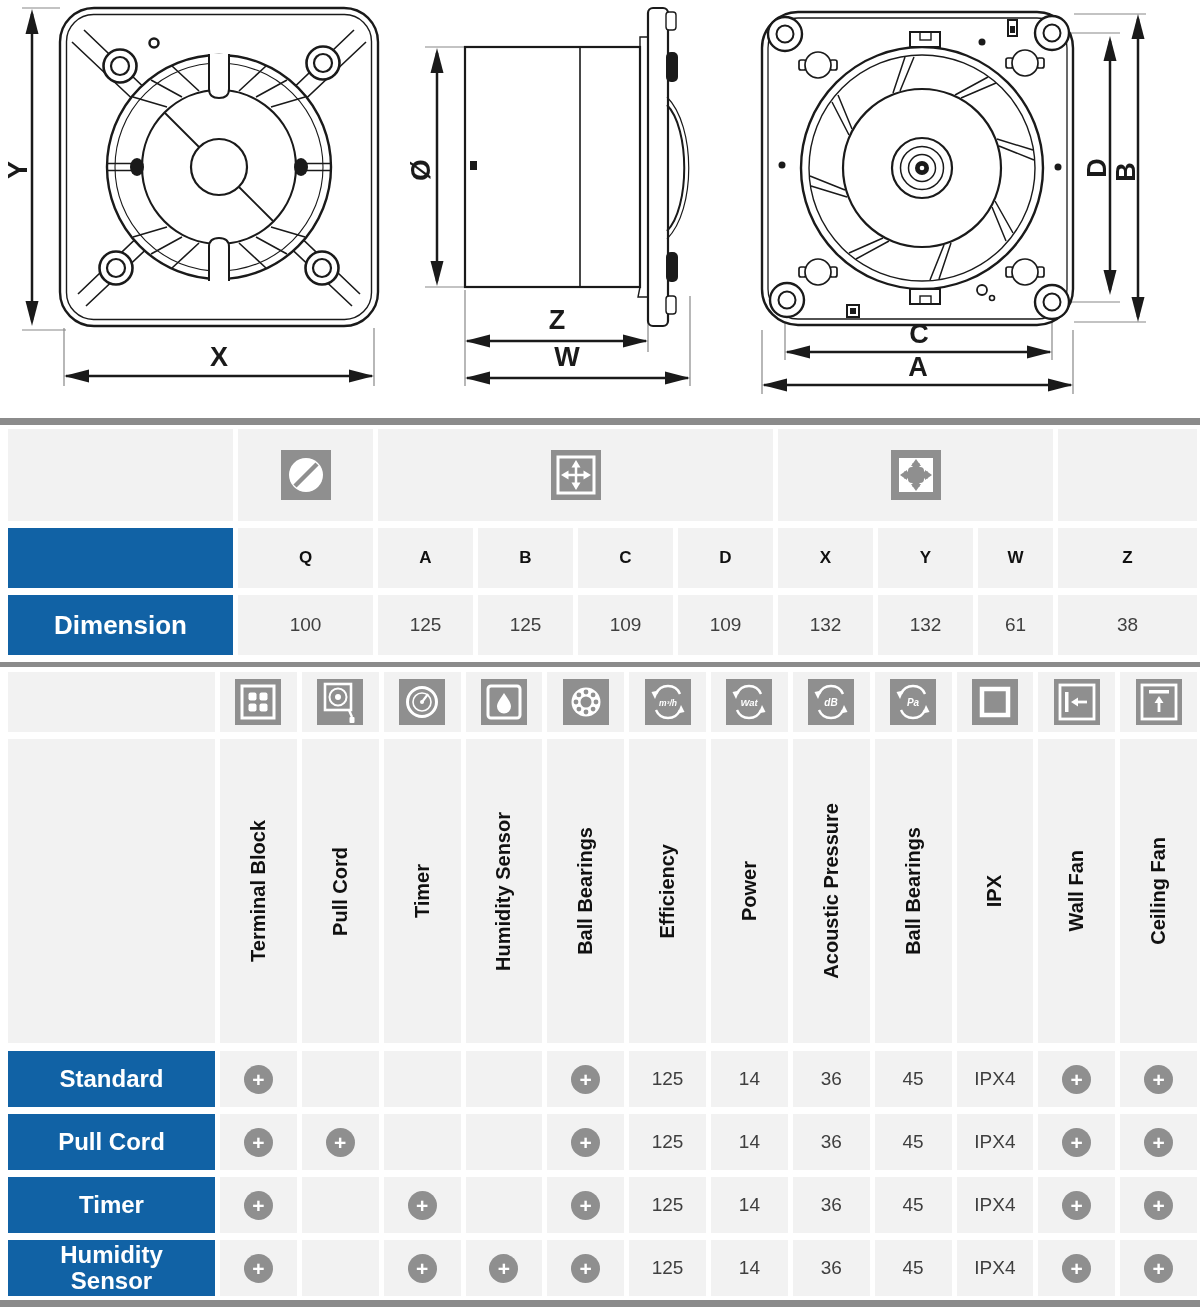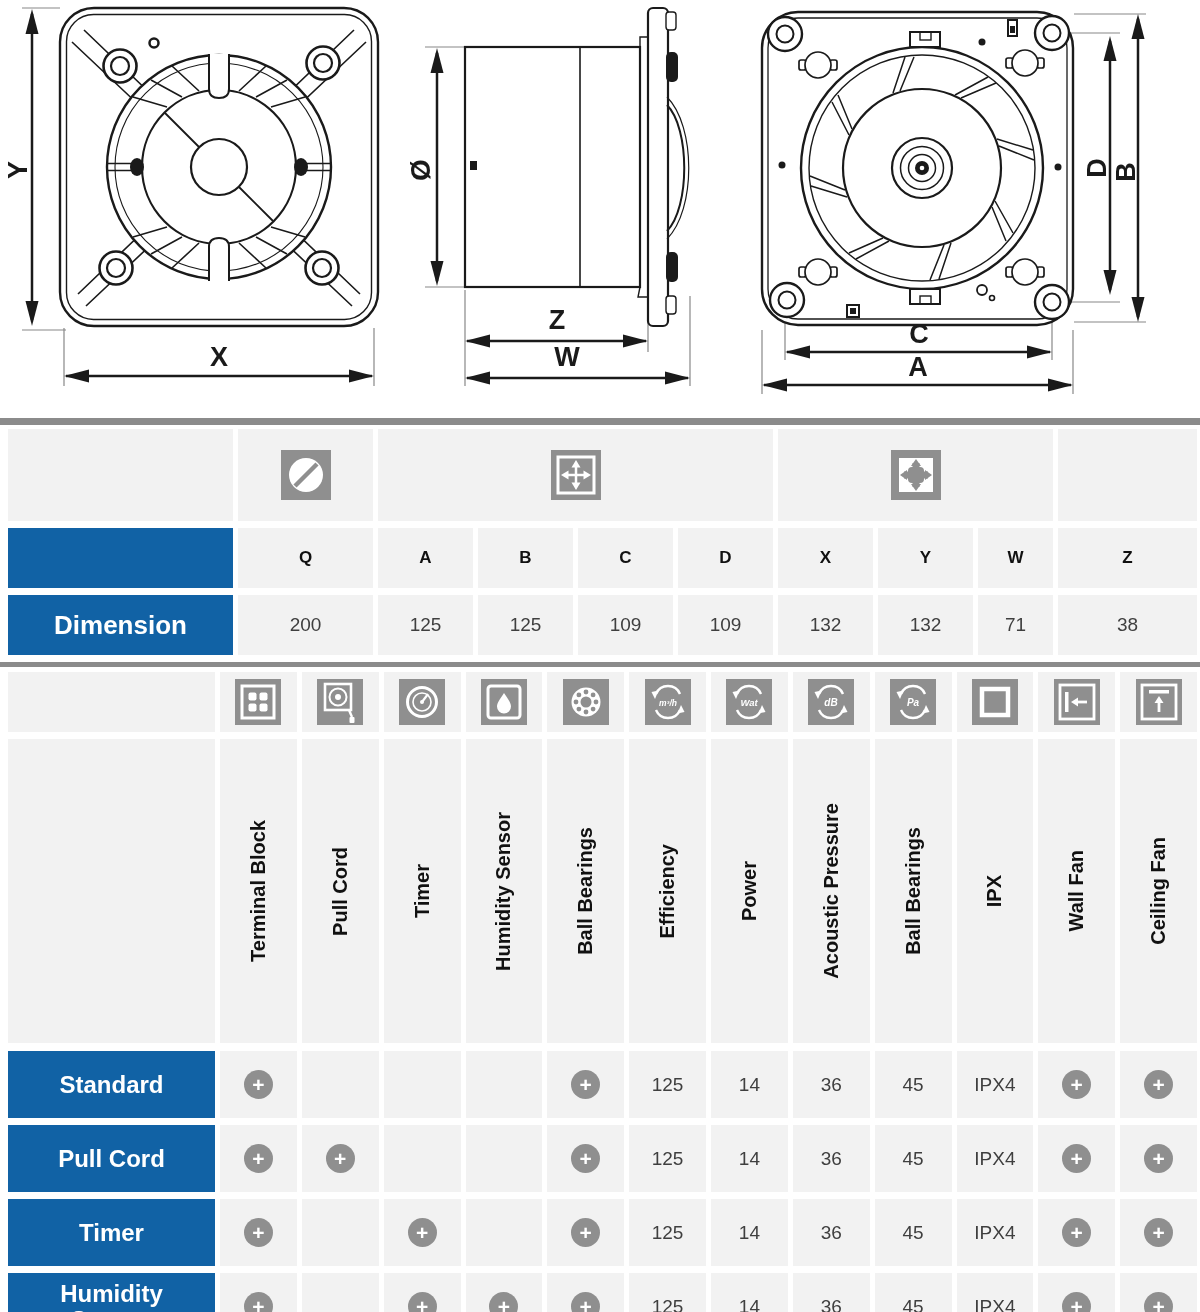--- a/index.html
+++ b/index.html
@@ -11,21 +11,21 @@
   .bar.thin{height:5px;}
   .tables{margin-left:8px;width:1189px;}
   .grid{display:grid;gap:5px;margin-bottom:7px;}
   .dim-grid{grid-template-columns:225px 135px 95px 95px 95px 95px 95px 95px 75px 139px;}
   .feat-grid{grid-template-columns:207px repeat(12,1fr);}
   .cell{background:#f2f2f2;display:flex;align-items:center;justify-content:center;box-sizing:border-box;}
   .dimicons .cell{height:92px;}
   .dimhead .cell,.dimvals .cell{height:60px;}
   .featicons .cell{height:60px;font-style:italic;}
   .feathead .cell{height:304px;}
-  .featrow .cell{height:67px;}
+  .featrow .cell{height:56px;}
   .span4{grid-column:span 4;}
   .span3{grid-column:span 3;}
   .blue{background:#1162A5;color:#fff;font-weight:bold;}
   .dim-letter{font-weight:bold;font-size:17px;color:#111;}
   .dim-value{font-size:19px;color:#3f3f3f;}
   .feat-cell{font-size:19px;color:#3f3f3f;}
   .dim-label{font-size:26px;}
   .row-label{font-size:24px;text-align:center;line-height:1.08;}
   .row-label span{display:inline-block;max-width:150px;}
   .rot{writing-mode:vertical-rl;transform:rotate(180deg);font-weight:bold;font-size:20px;color:#111;white-space:nowrap;}
@@ -246,28 +246,28 @@
       <div class="cell dim-letter">C</div>
       <div class="cell dim-letter">D</div>
       <div class="cell dim-letter">X</div>
       <div class="cell dim-letter">Y</div>
       <div class="cell dim-letter">W</div>
       <div class="cell dim-letter">Z</div>
     </div>
 
   <div class="grid dim-grid dimvals">
     <div class="cell blue dim-label">Dimension</div>
-  <div class="cell dim-value">200</div>
+  <div class="cell dim-value">100</div>
       <div class="cell dim-value">125</div>
       <div class="cell dim-value">125</div>
       <div class="cell dim-value">109</div>
       <div class="cell dim-value">109</div>
       <div class="cell dim-value">132</div>
       <div class="cell dim-value">132</div>
-      <div class="cell dim-value">71</div>
+      <div class="cell dim-value">61</div>
       <div class="cell dim-value">38</div>
     </div>
 </div>
 
 <div class="bar thin" style="margin-top:0"></div>
 
 <div class="tables" style="margin-top:5px">
 
   <div class="grid feat-grid featicons">
     <div class="cell"></div>

